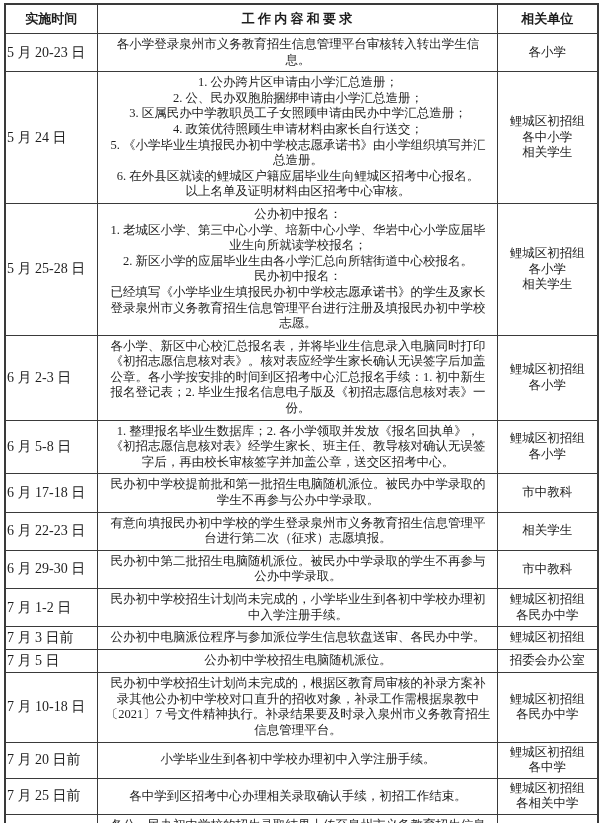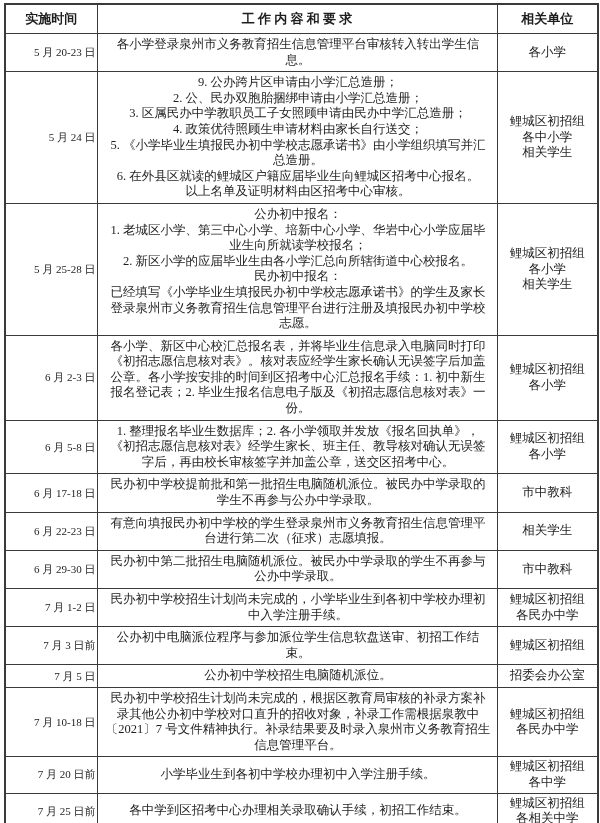--- a/index.html
+++ b/index.html
@@ -30,22 +30,22 @@
   }
   th {
     font-weight: bold;
     font-size: 13px;
     padding: 5px 10px;
     text-align: center;
     white-space: nowrap;
     overflow: hidden;
   }
   td.time-cell {
-    text-align: right;
-    font-size: 11px;
+    text-align: left;
+    font-size: 14px;
     white-space: nowrap;
     padding: 2px 1px;
     overflow: hidden;
   }
   td.content-cell {
     font-size: 12.5px;
     line-height: 15.6px;
     padding: 3px 6px 3px 8px;
     text-align: center;
   }
@@ -81,21 +81,21 @@
           <td class="content-cell">
             <div class="para">各小学登录泉州市义务教育招生信息管理平台审核转入转出学生信息。</div>
           </td>
           <td class="units-cell">
             <div class="para">各小学</div>
           </td>
         </tr>
         <tr>
           <td class="time-cell">5 月 24 日</td>
           <td class="content-cell">
-            <div class="para">9. 公办跨片区申请由小学汇总造册；</div>
+            <div class="para">1. 公办跨片区申请由小学汇总造册；</div>
             <div class="para">2. 公、民办双胞胎捆绑申请由小学汇总造册；</div>
             <div class="para">3. 区属民办中学教职员工子女照顾申请由民办中学汇总造册；</div>
             <div class="para">4. 政策优待照顾生申请材料由家长自行送交；</div>
             <div class="para">5. 《小学毕业生填报民办初中学校志愿承诺书》由小学组织填写并汇总造册。</div>
             <div class="para">6. 在外县区就读的鲤城区户籍应届毕业生向鲤城区招考中心报名。</div>
             <div class="para">以上名单及证明材料由区招考中心审核。</div>
           </td>
           <td class="units-cell">
             <div class="para">鲤城区初招组</div>
             <div class="para">各中小学</div>
@@ -170,21 +170,21 @@
             <div class="para">民办初中学校招生计划尚未完成的，小学毕业生到各初中学校办理初中入学注册手续。</div>
           </td>
           <td class="units-cell">
             <div class="para">鲤城区初招组</div>
             <div class="para">各民办中学</div>
           </td>
         </tr>
         <tr>
           <td class="time-cell">7 月 3 日前</td>
           <td class="content-cell">
-            <div class="para">公办初中电脑派位程序与参加派位学生信息软盘送审、初招工作结束。</div>
+            <div class="para">公办初中电脑派位程序与参加派位学生信息软盘送审、各民办中学。</div>
           </td>
           <td class="units-cell">
             <div class="para">鲤城区初招组</div>
           </td>
         </tr>
         <tr>
           <td class="time-cell">7 月 5 日</td>
           <td class="content-cell">
             <div class="para">公办初中学校招生电脑随机派位。</div>
           </td>

